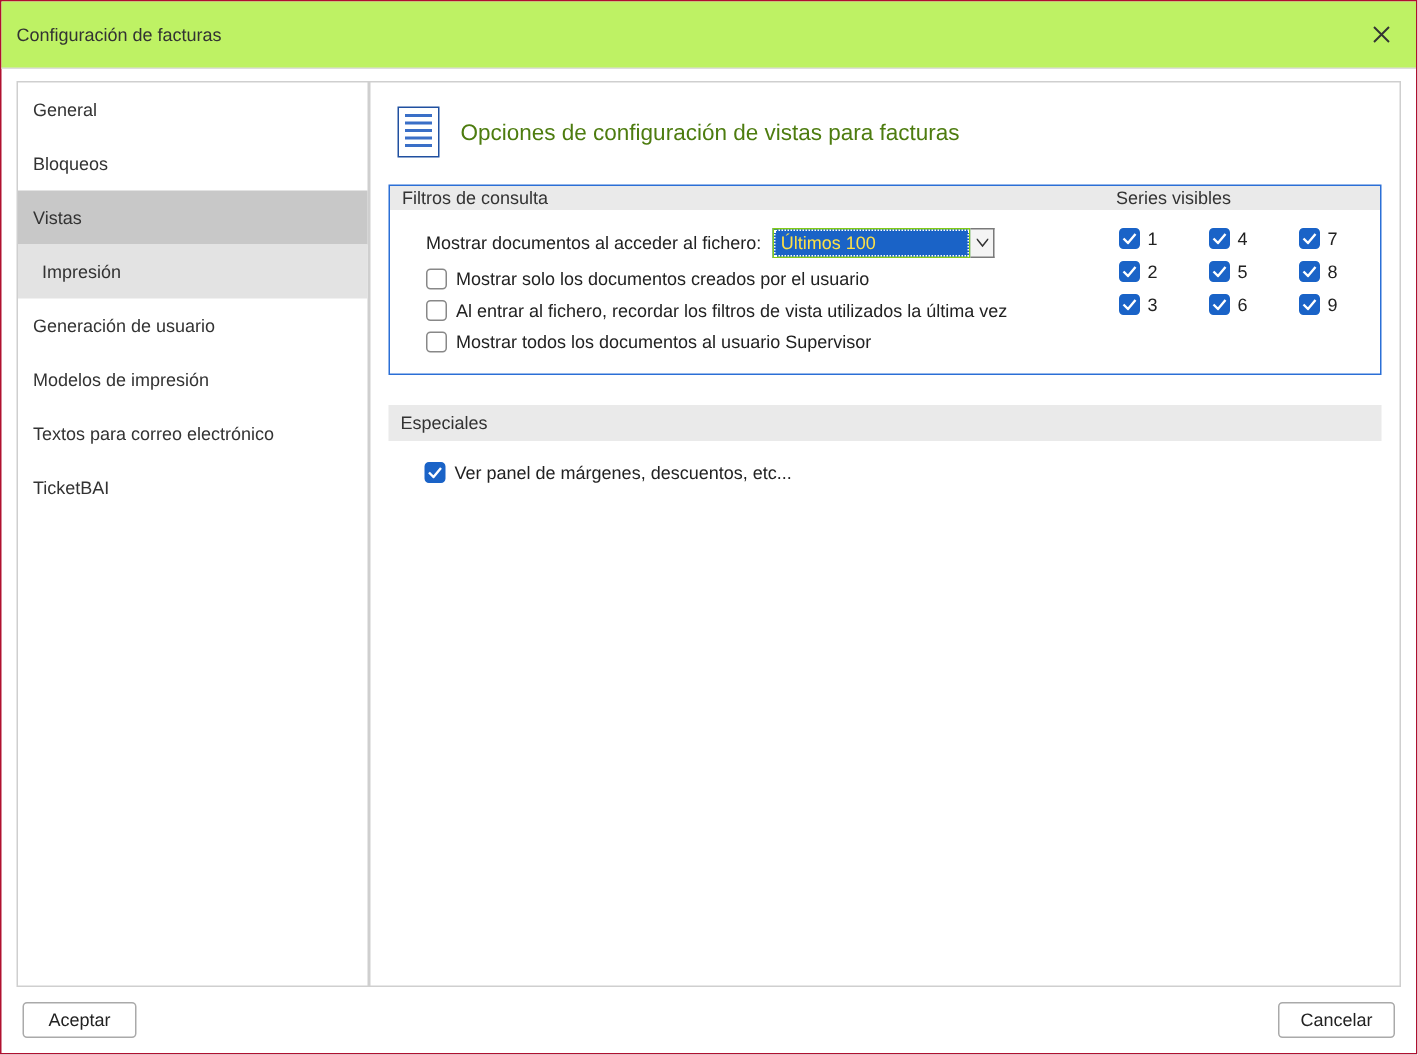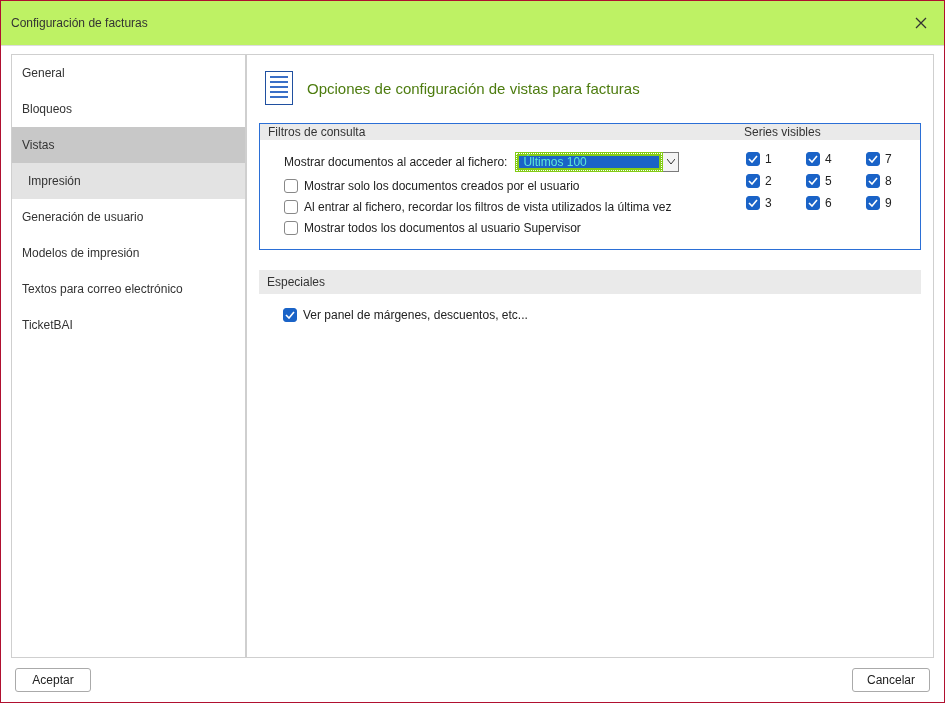--- a/index.html
+++ b/index.html
@@ -21,21 +21,21 @@
     .doc-icon .line { height: 2px; background: #3a6fc7; }
     .content-title { color: #4d7c0f; font-size: 15px; }
     .filters-box { border: 1px solid #2b6fd6; display: flex; }
     .filters-left { flex: 1; }
     .filters-right { width: 184px; border-left: none; }
     .section-head { background: #eaeaea; padding: 1px 8px; color: #333; }
     .filters-body { padding: 12px 16px 14px 24px; display: flex; flex-direction: column; gap: 7px; }
     .row-inline { display: flex; align-items: center; gap: 8px; }
     .row-inline label { color: #222; }
     .combo { display: flex; align-items: stretch; height: 20px; }
-    .combo-field { width: 148px; border: 4px solid #84cc16; background: #1a63c7; color: #5eead4; padding: 0 4px; display: flex; align-items: center; line-height: 18px; outline: 1px dotted #fff; outline-offset: -2px; }
+    .combo-field { width: 132px; border: 1px solid #84cc16; background: #1a63c7; color: #fde047; padding: 0 4px; display: flex; align-items: center; line-height: 18px; outline: 1px dotted #fff; outline-offset: -2px; }
     .combo-btn { width: 16px; border: 1px solid #7a7a7a; border-left: none; background: #f4f4f4; display: flex; align-items: center; justify-content: center; cursor: pointer; }
     .combo-btn svg { width: 8px; height: 6px; }
     .chk-row { display: flex; align-items: center; gap: 6px; }
     .chk { width: 14px; height: 14px; border: 1px solid #888; border-radius: 3px; background: #fff; display: inline-flex; align-items: center; justify-content: center; cursor: pointer; flex-shrink: 0; }
     .chk.checked { background: #1a63c7; border-color: #1a63c7; }
     .chk.checked svg { width: 10px; height: 8px; }
     .chk-label { color: #222; }
     .series-body { padding: 12px 10px 10px 10px; }
     .series-grid { display: grid; grid-template-columns: repeat(3, 1fr); gap: 8px 16px; }
     .series-cell { display: flex; align-items: center; gap: 5px; }

